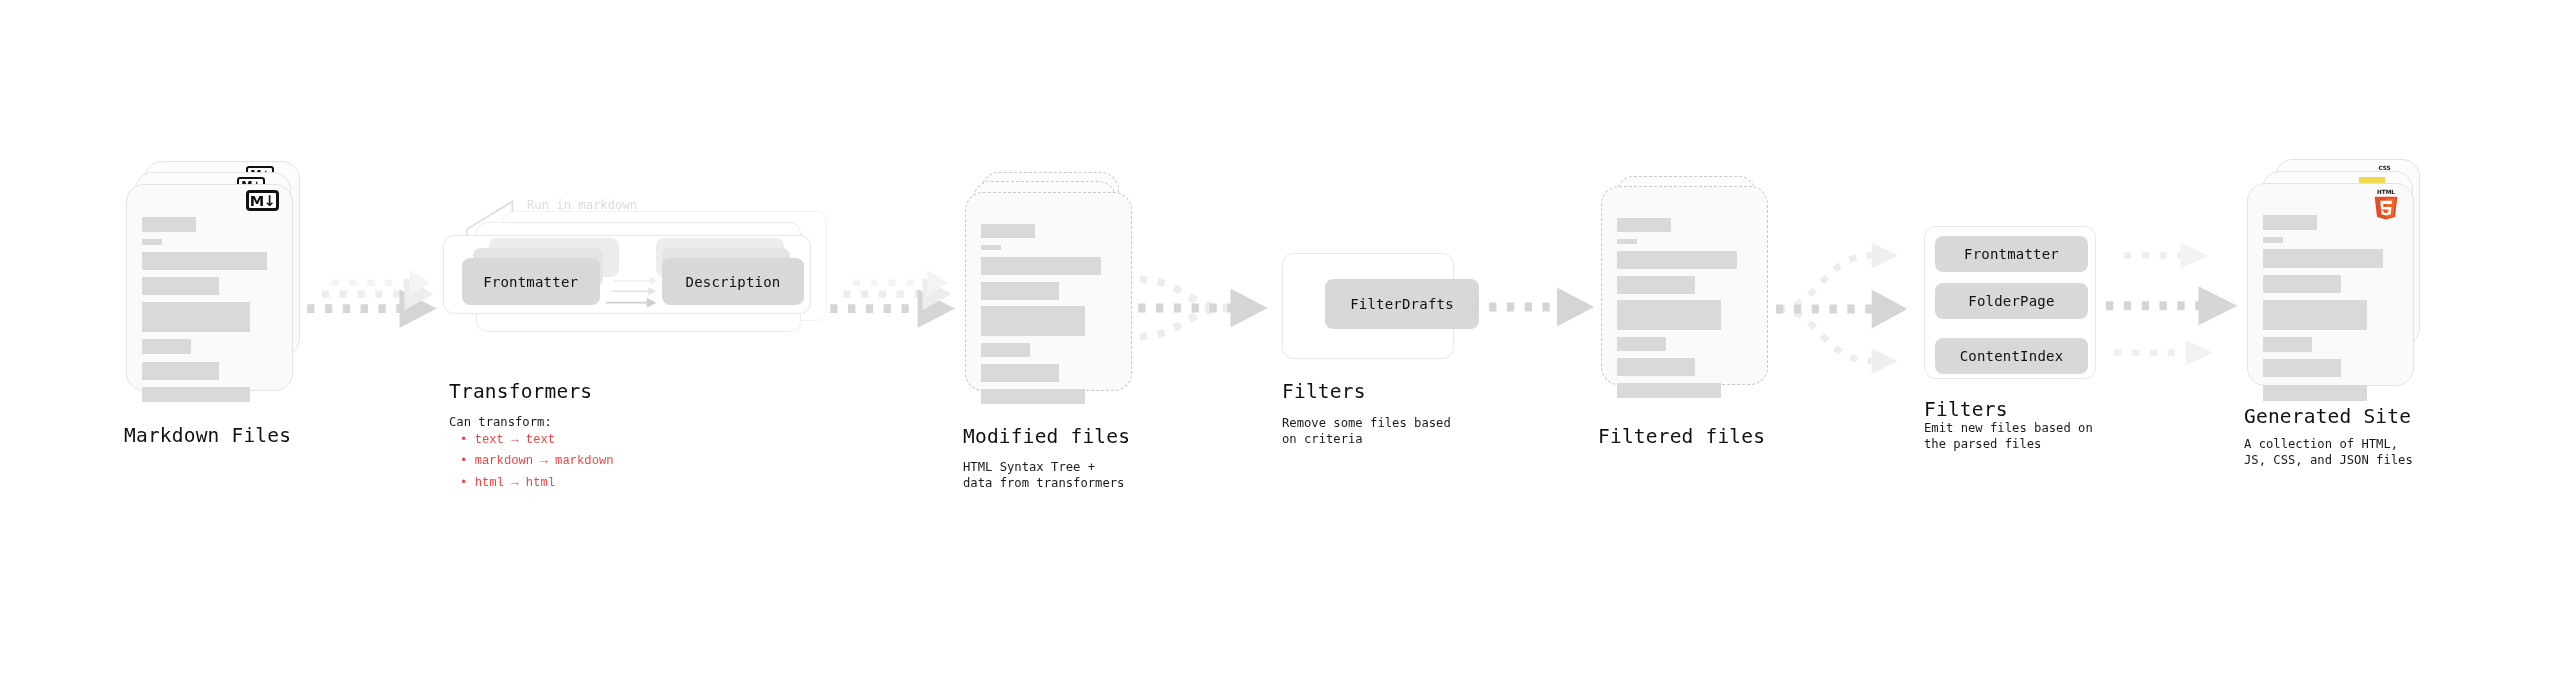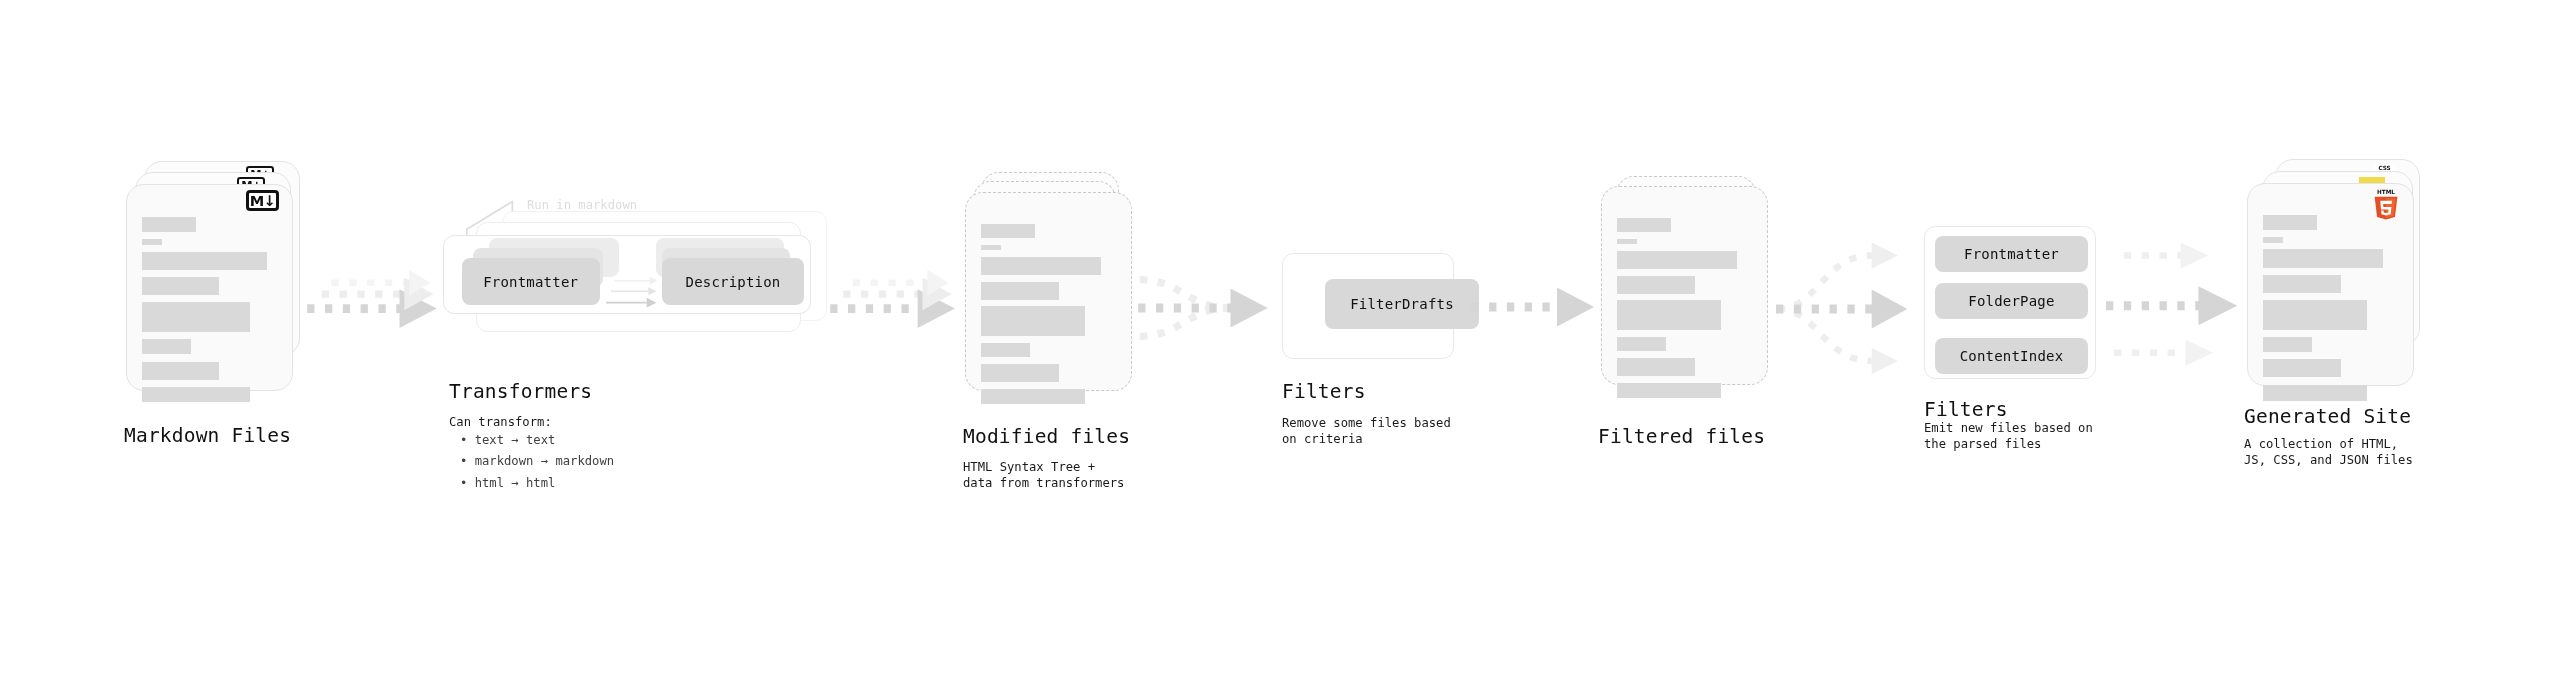--- a/index.html
+++ b/index.html
@@ -60,21 +60,21 @@
   .chip.ghost1{background:#ececec;color:transparent;}
 
   
   .cap-title{
     position:absolute;font-size:19.5px;color:#111;letter-spacing:0.2px;white-space:nowrap;
   }
   .cap-sub{
     position:absolute;font-size:12.2px;color:#1a1a1a;line-height:16.3px;white-space:pre;
   }
   .cap-list{
-    position:absolute;font-size:12.2px;color:#404040;line-height:16.3px;white-space:pre;
+    position:absolute;font-size:12.2px;color:#ef4444;line-height:16.3px;white-space:pre;font-family:Liberation Mono, monospace;
   }
   .parallel-label{
     position:absolute;font-size:12.2px;color:#dcdcdc;white-space:nowrap;
   }
   svg{display:block;overflow:visible;}
   .abs-svg{position:absolute;}
 </style>
 </head>
 <body>
 

